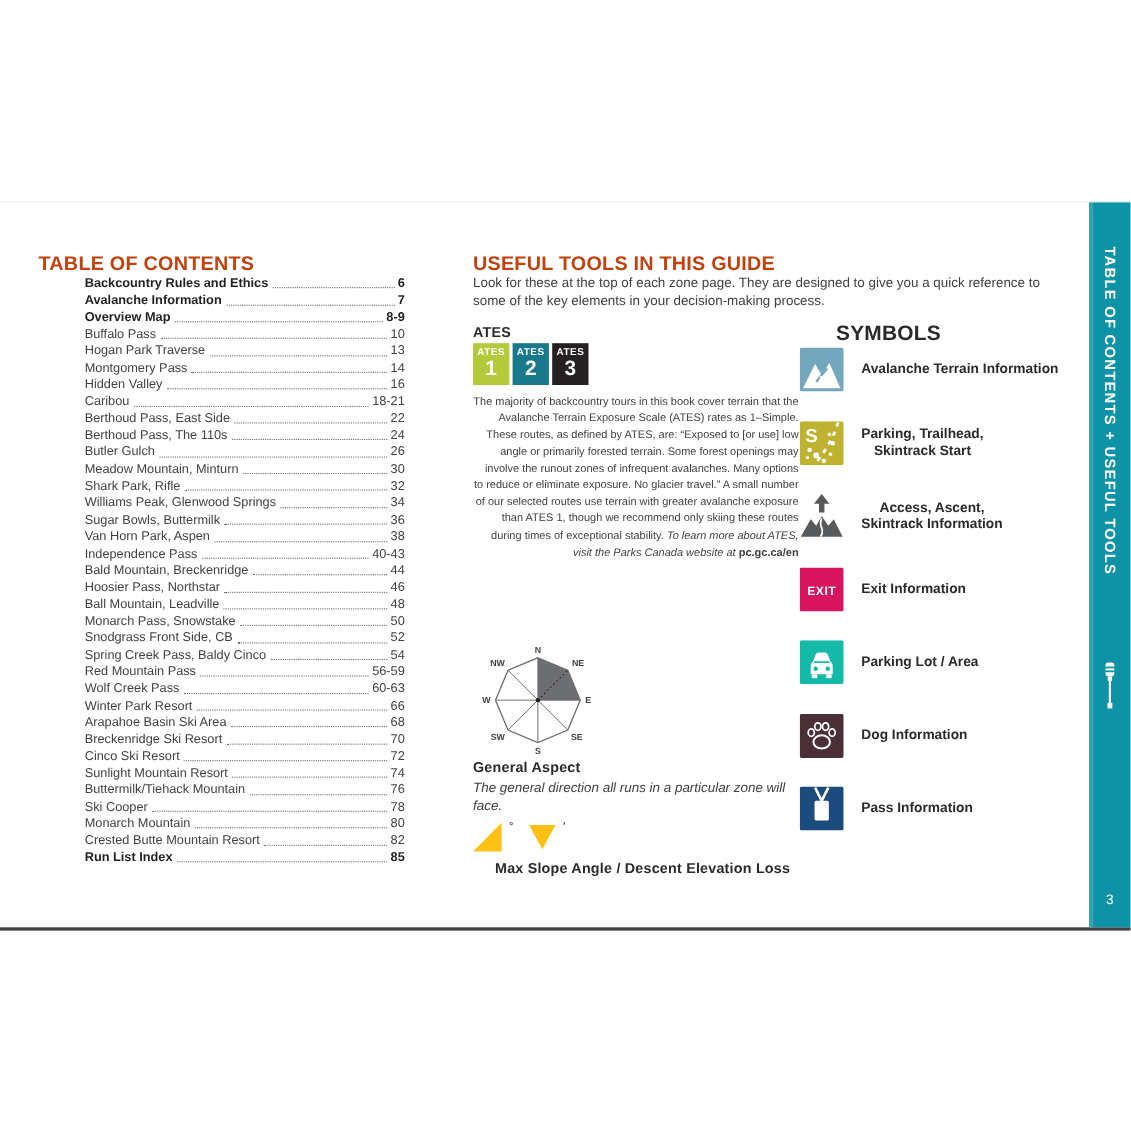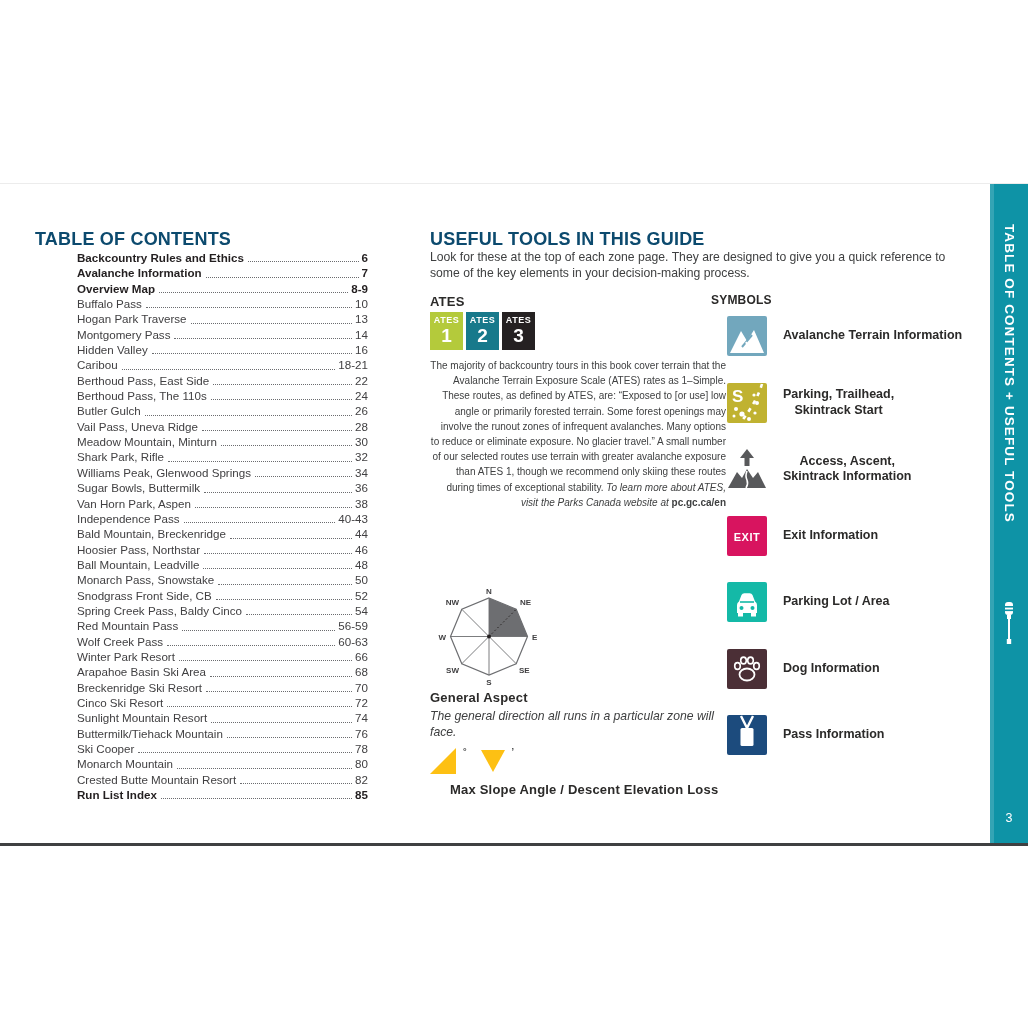--- a/index.html
+++ b/index.html
@@ -2,21 +2,21 @@
 <html><head>
 <meta charset="utf-8">
 <style>
   html,body{margin:0;padding:0;background:#ffffff;}
   .spread{position:relative;width:1028px;height:1028px;background:#ffffff;overflow:hidden;
           font-family:"Liberation Sans","DejaVu Sans",sans-serif;color:#414042;}
   .top-line{position:absolute;left:0;top:183px;width:1028px;height:1px;background:#ececec;}
   .bottom-line{position:absolute;left:0;top:843px;width:1028px;height:3px;background:#3f4041;}
 
   
-  .h-teal{position:absolute;font-size:18px;font-weight:bold;color:#0c4a6e;letter-spacing:.2px;white-space:nowrap;}
+  .h-teal{position:absolute;font-size:18px;font-weight:bold;color:#c2410c;letter-spacing:.2px;white-space:nowrap;}
   .h-sub{position:absolute;font-size:13px;font-weight:bold;color:#2b2a29;letter-spacing:.2px;}
 
   
   .toc-list{position:absolute;left:35px;top:250px;width:333px;}
   .toc-row{display:flex;align-items:flex-end;font-size:11.6px;line-height:15.35px;height:15.35px;color:#414042;padding-left:42px;}
   .toc-row.bold{font-weight:bold;color:#231f20;}
   .toc-label{white-space:nowrap;}
   .toc-dots{flex:1;border-bottom:1.5px dotted #6b6c6f;margin:0 3px 3px 4px;min-width:8px;}
   .toc-page{white-space:nowrap;}
 
@@ -108,25 +108,20 @@
       </div>
       <div class="toc-row">
         <span class="toc-label">Berthoud Pass, The 110s</span>
         <span class="toc-dots"></span>
         <span class="toc-page">24</span>
       </div>
       <div class="toc-row">
         <span class="toc-label">Butler Gulch</span>
         <span class="toc-dots"></span>
         <span class="toc-page">26</span>
-      </div>
-      <div class="toc-row">
-        <span class="toc-label">Vail Pass, Uneva Ridge</span>
-        <span class="toc-dots"></span>
-        <span class="toc-page">28</span>
       </div>
       <div class="toc-row">
         <span class="toc-label">Meadow Mountain, Minturn</span>
         <span class="toc-dots"></span>
         <span class="toc-page">30</span>
       </div>
       <div class="toc-row">
         <span class="toc-label">Shark Park, Rifle</span>
         <span class="toc-dots"></span>
         <span class="toc-page">32</span>
@@ -296,21 +291,21 @@
       <polygon points="0,26 26,26 26,0" fill="#fdc013"></polygon>
     </svg>
     <span class="slope-sup">°</span>
     <svg width="25" height="27" viewBox="0 0 25 27" style="margin-left:8px;">
       <polygon points="0,2 24,2 12,24" fill="#fdc013"></polygon>
     </svg>
     <span class="slope-sup">’</span>
   </div>
   <div class="h-sub" style="left:430px;top:782px;padding-left:20px;">Max Slope Angle / Descent Elevation Loss</div>
 
-  <div class="h-sub" style="left:711px;top:293px;font-size:12px;">SYMBOLS</div>
+  <div class="h-sub" style="left:760px;top:293px;font-size:19px;">SYMBOLS</div>
 
   <div class="symbols-list">
 
     <div class="sym-row">
       <svg class="sym-icon" viewBox="0 0 40 40">
         <rect width="40" height="40" rx="2" fill="#72a7bd"></rect>
         <path d="M3,37 L14,15 L20,25 L27,14 L37,37 Z" fill="#ffffff"></path>
         <line x1="15" y1="31" x2="25" y2="19" stroke="#72a7bd" stroke-width="2"></line>
         <line x1="19" y1="26" x2="23" y2="34" stroke="#ffffff" stroke-width="2"></line>
       </svg>

